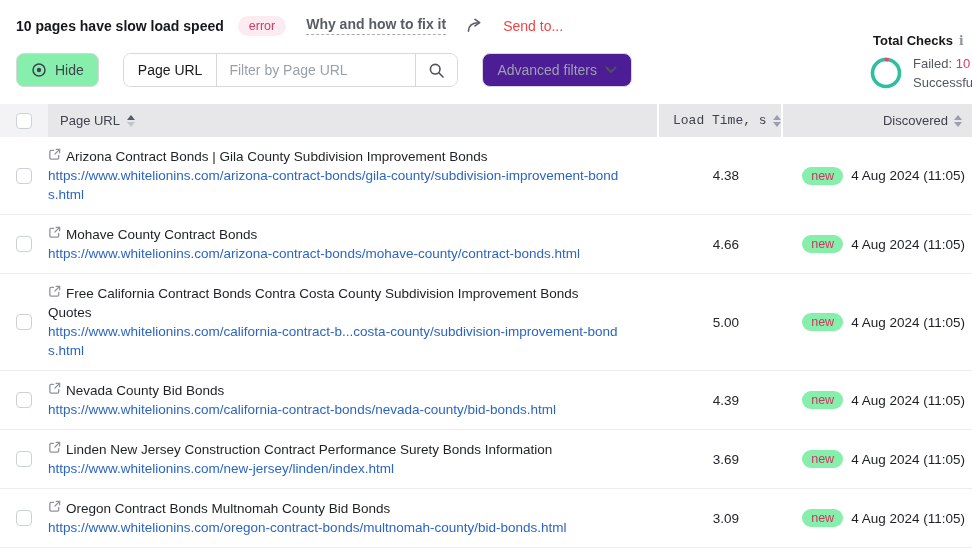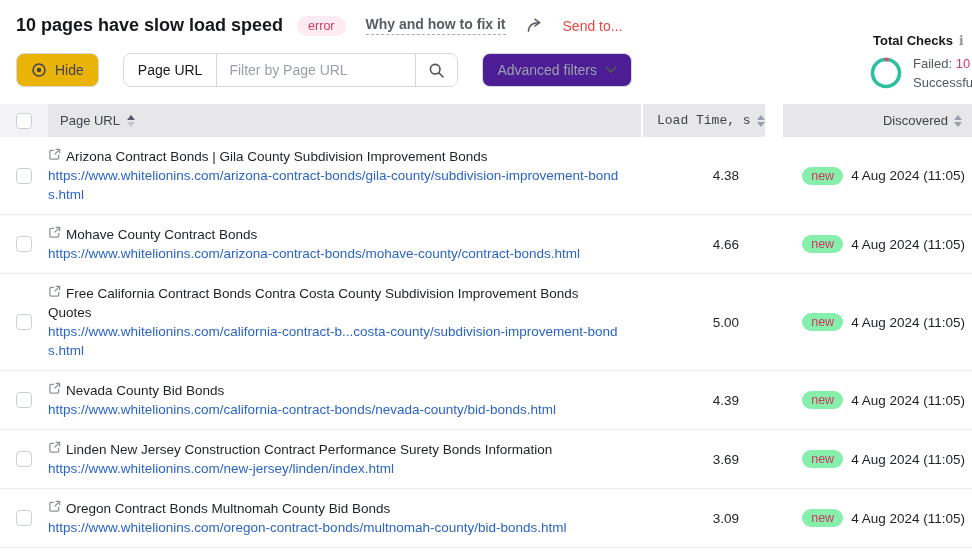--- a/index.html
+++ b/index.html
@@ -1,59 +1,59 @@
 <!DOCTYPE html>
 <html><head>
 <meta charset="utf-8">
 <style>
   * { margin:0; padding:0; box-sizing:border-box; }
   html,body { width:972px; height:555px; overflow:hidden; background:#fff;
     font-family:"Liberation Sans","DejaVu Sans",sans-serif; color:#1d2026; position:relative; }
 
   
   .topbar { display:flex; align-items:center; gap:20px; padding:13px 16px 0 16px; height:38px; }
-  .page-title { font-size:18px; font-weight:bold; color:#15171c; white-space:nowrap; }
+  .page-title { font-size:14px; font-weight:bold; color:#15171c; white-space:nowrap; }
   .badge-error { background:#fcebf0; color:#d23a66; font-size:12.5px; padding:3px 11px;
     border-radius:11px; margin-left:-6px; }
   .fix-link { font-size:14px; color:#585c66; text-decoration:none;
     border-bottom:1px dashed #a7abb5; padding-bottom:2px; cursor:pointer; white-space:nowrap;font-weight:bold; }
   .send-to { display:inline-flex; align-items:center; gap:20px; font-size:14px; color:#ef4444;
     cursor:pointer; white-space:nowrap; }
   .send-to svg { stroke:#585c66; }
 
   
   .total-checks { position:absolute; top:33px; left:869px; width:170px; }
   .tc-head { font-size:13px; font-weight:bold; color:#15171c; display:flex; align-items:center; gap:6px; margin-left:4px; }
   .info-i { font-family:"DejaVu Serif",serif; font-size:12px; font-weight:bold; color:#8b8f99; cursor:pointer; }
   .tc-body { display:flex; align-items:center; gap:10px; margin-top:6px; }
   .tc-lines { font-size:13px; color:#54585f; line-height:19px; white-space:nowrap; }
   .failed-val { color:#d5386b; }
 
   
   .filterbar { display:flex; align-items:center; gap:24px; padding:0 16px; margin-top:15px; height:34px; }
   .btn { display:inline-flex; align-items:center; gap:8px; border:1px solid #d6d8de; border-radius:8px;
-    background:#eab308; font-size:14px; color:#3f434e; padding:0 14px; height:34px; cursor:pointer; }
+    background:#86efac; font-size:14px; color:#3f434e; padding:0 14px; height:34px; cursor:pointer; }
   .input-group { display:flex; align-items:stretch; height:34px; border:1px solid #d6d8de; border-radius:8px;
     overflow:hidden; background:#fff; }
   .input-label { display:flex; align-items:center; padding:0 14px; font-size:14px; color:#17191e;
     border-right:1px solid #d6d8de; cursor:pointer; background:#fff; }
   .filter-input { border:none; outline:none; width:198px; padding:0 12px; font-size:14px; color:#1d2026; }
   .filter-input::placeholder { color:#9aa0ab; }
   .search-btn { width:42px; border:none; border-left:1px solid #d6d8de; background:#fff; display:flex;
     align-items:center; justify-content:center; cursor:pointer; }
   .adv-btn { color:#9ba1ae; background:#4c1d95; }
   .adv-btn svg { stroke:#4d515b; }
 
   
   .thead { display:flex; margin-top:17px; height:33px; font-size:13px; color:#3f434e; }
   .th { background:#e7e7ea; display:flex; align-items:center; }
   .th-cb { width:48px; background:#f3f3f5; justify-content:center; }
   .th-url { flex:1; padding-left:12px; gap:7px; cursor:pointer; }
   .th-load { width:122px; margin-left:2px; padding-left:14px; gap:6px; cursor:pointer;font-family:Liberation Mono, monospace; }
-  .th-disc { width:189px; margin-left:18px; justify-content:flex-end; padding-right:10px; gap:6px; cursor:pointer; }
+  .th-disc { width:189px; margin-left:2px; justify-content:flex-end; padding-right:10px; gap:6px; cursor:pointer; }
   .sort { display:inline-flex; flex-direction:column; gap:2px; }
   .tri-up { width:0; height:0; border-left:4px solid transparent; border-right:4px solid transparent;
     border-bottom:5px solid #9aa0ab; }
   .tri-dn { width:0; height:0; border-left:4px solid transparent; border-right:4px solid transparent;
     border-top:5px solid #9aa0ab; }
   .sort.asc .tri-up { border-bottom-color:#565b66; }
   .sort.asc .tri-dn { border-top-color:#c2c5cd; }
 
   .checkbox { width:16px; height:16px; border:1px solid #ccd0d8; border-radius:4px; background:#fff; cursor:pointer; }
 

